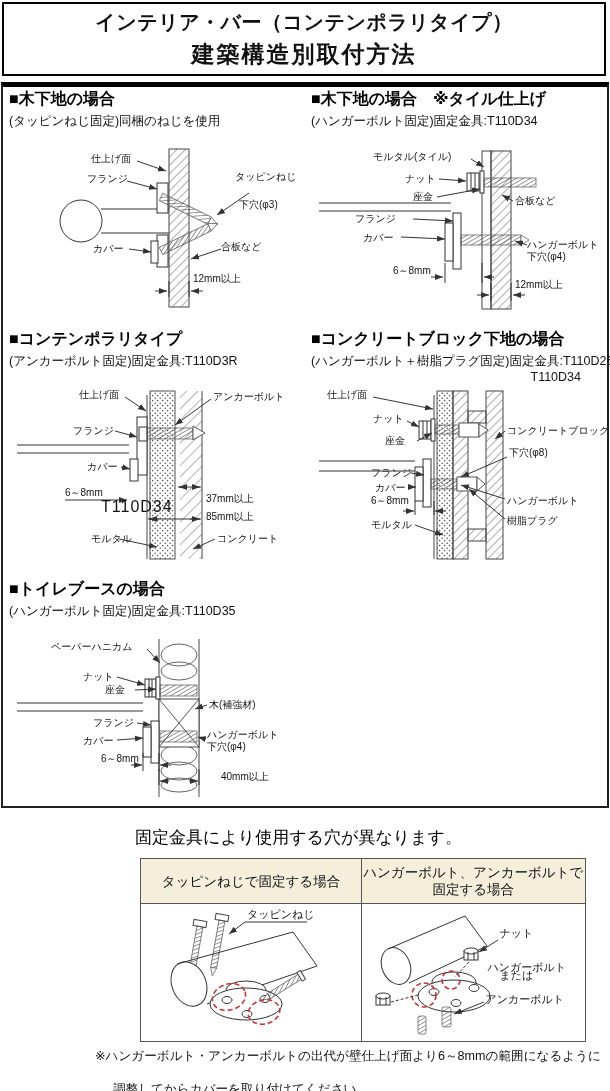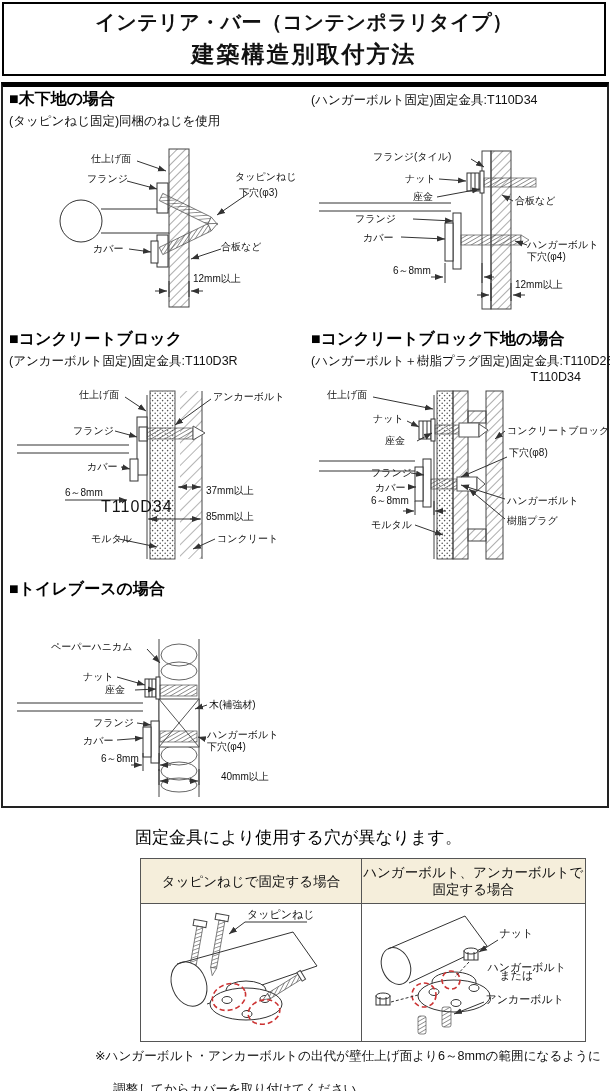--- a/index.html
+++ b/index.html
@@ -87,27 +87,28 @@
           <line x1="212" y1="102" x2="182" y2="112" stroke="#333" marker-end="url(#arr)"></line>
           <line x1="160" y1="134" x2="160" y2="150" stroke="#333"></line>
           <line x1="180" y1="134" x2="180" y2="150" stroke="#333"></line>
           <line x1="146" y1="144" x2="158" y2="144" stroke="#333" marker-end="url(#arr)"></line>
           <line x1="194" y1="144" x2="182" y2="144" stroke="#333" marker-end="url(#arr)"></line>
         </svg>
         <span class="lbl" style="left:82px;top:6px">仕上げ面</span>
         <span class="lbl" style="left:78px;top:26px">フランジ</span>
         <span class="lbl" style="left:84px;top:96px">カバー</span>
         <span class="lbl" style="left:226px;top:24px">タッピンねじ</span>
-        <span class="lbl" style="left:230px;top:40px">下穴(φ3)</span>
+        <span class="lbl" style="left:230px;top:52px">下穴(φ3)</span>
         <span class="lbl" style="left:212px;top:94px">合板など</span>
         <span class="lbl" style="left:184px;top:126px">12mm以上</span>
       </div>
     </div>
 
     <div class="sec" style="left:308px;top:2px;width:296px;height:236px">
+      <h2>■木下地の場合　※タイル仕上げ</h2>
       <p class="sub">(ハンガーボルト固定)固定金具:T110D34</p>
       <div class="diag" style="top:58px;width:294px;height:174px">
         <svg width="294" height="174">
           <rect x="171" y="4" width="9" height="158" fill="#fff" stroke="#444"></rect>
           <rect x="180" y="4" width="20" height="158" fill="url(#hatch)" stroke="#444"></rect>
           <rect x="156" y="26" width="12" height="18" fill="#fff" stroke="#333"></rect>
           <line x1="160" y1="26" x2="160" y2="44" stroke="#333"></line>
           <line x1="164" y1="26" x2="164" y2="44" stroke="#333"></line>
           <rect x="169" y="24" width="4" height="22" fill="#fff" stroke="#333"></rect>
           <rect x="173" y="31" width="52" height="9" fill="url(#thread)" stroke="#555" stroke-width="0.7"></rect>
@@ -126,35 +127,35 @@
           <line x1="216" y1="98" x2="204" y2="94" stroke="#333" marker-end="url(#arr)"></line>
           <line x1="134" y1="116" x2="134" y2="136" stroke="#333"></line>
           <line x1="171" y1="116" x2="171" y2="136" stroke="#333"></line>
           <line x1="120" y1="130" x2="132" y2="130" stroke="#333" marker-end="url(#arr)"></line>
           <line x1="183" y1="130" x2="173" y2="130" stroke="#333" marker-end="url(#arr)"></line>
           <line x1="180" y1="136" x2="180" y2="154" stroke="#333"></line>
           <line x1="200" y1="136" x2="200" y2="154" stroke="#333"></line>
           <line x1="166" y1="148" x2="178" y2="148" stroke="#333" marker-end="url(#arr)"></line>
           <line x1="214" y1="148" x2="202" y2="148" stroke="#333" marker-end="url(#arr)"></line>
         </svg>
-        <span class="lbl" style="left:62px;top:4px">フランジ(タイル)</span>
+        <span class="lbl" style="left:62px;top:4px">モルタル(タイル)</span>
         <span class="lbl" style="left:94px;top:26px">ナット</span>
         <span class="lbl" style="left:102px;top:44px">座金</span>
         <span class="lbl" style="left:204px;top:48px">合板など</span>
         <span class="lbl" style="left:44px;top:66px">フランジ</span>
         <span class="lbl" style="left:52px;top:85px">カバー</span>
         <span class="lbl" style="left:216px;top:92px">ハンガーボルト</span>
         <span class="lbl" style="left:216px;top:104px">下穴(φ4)</span>
         <span class="lbl" style="left:82px;top:118px">6～8mm</span>
         <span class="lbl" style="left:204px;top:132px">12mm以上</span>
       </div>
     </div>
 
     <div class="sec" style="left:6px;top:242px;width:298px;height:250px">
-      <h2>■コンクリートブロック</h2>
+      <h2>■コンテンポラリタイプ</h2>
       <p class="sub">(アンカーボルト固定)固定金具:T110D3R</p>
       <div class="diag" style="top:58px;width:298px;height:190px">
         <svg width="298" height="190">
           <line x1="138" y1="8" x2="138" y2="172" stroke="#444"></line>
           <rect x="141" y="4" width="25" height="168" fill="url(#dots)" stroke="#555"></rect>
           <rect x="171" y="4" width="22" height="168" fill="url(#hatch2)"></rect>
           <line x1="193" y1="4" x2="193" y2="172" stroke="#444"></line>
           <line x1="8" y1="58" x2="120" y2="58" stroke="#333"></line>
           <line x1="8" y1="66" x2="120" y2="66" stroke="#333"></line>
           <rect x="128" y="30" width="10" height="58" fill="#fff" stroke="#333"></rect>
@@ -173,21 +174,21 @@
           <line x1="150" y1="132" x2="140" y2="132" stroke="#333" marker-end="url(#arr)"></line>
           <line x1="181" y1="132" x2="191" y2="132" stroke="#333" marker-end="url(#arr)"></line>
           <line x1="56" y1="113" x2="118" y2="113" stroke="#333" marker-end="url(#arr)"></line>
           <line x1="110" y1="152" x2="148" y2="160" stroke="#333" marker-end="url(#arr)"></line>
           <line x1="206" y1="152" x2="184" y2="162" stroke="#333" marker-end="url(#arr)"></line>
         </svg>
         <span class="lbl" style="left:70px;top:2px">仕上げ面</span>
         <span class="lbl" style="left:204px;top:4px">アンカーボルト</span>
         <span class="lbl" style="left:64px;top:38px">フランジ</span>
         <span class="lbl" style="left:78px;top:74px">カバー</span>
-        <span class="lbl" style="left:197px;top:98px">37mm以上</span>
+        <span class="lbl" style="left:197px;top:106px">37mm以上</span>
         <span class="lbl" style="left:56px;top:100px">6～8mm</span>
         <span class="lbl big" style="left:92px;top:114px">T110D34</span>
         <span class="lbl" style="left:197px;top:124px">85mm以上</span>
         <span class="lbl" style="left:82px;top:146px">モルタル</span>
         <span class="lbl" style="left:208px;top:146px">コンクリート</span>
       </div>
     </div>
 
     <div class="sec" style="left:308px;top:242px;width:296px;height:250px">
       <h2>■コンクリートブロック下地の場合</h2>
@@ -239,20 +240,21 @@
         <span class="lbl" style="left:64px;top:95px">カバー</span>
         <span class="lbl" style="left:60px;top:108px">6～8mm</span>
         <span class="lbl" style="left:196px;top:108px">ハンガーボルト</span>
         <span class="lbl" style="left:60px;top:132px">モルタル</span>
         <span class="lbl" style="left:196px;top:128px">樹脂プラグ</span>
       </div>
     </div>
 
     <div class="sec" style="left:6px;top:492px;width:298px;height:224px">
       <h2>■トイレブースの場合</h2>
+      <p class="sub">(ハンガーボルト固定)固定金具:T110D35</p>
       <div class="diag" style="top:56px;width:298px;height:166px">
         <svg width="298" height="166">
           <line x1="150" y1="4" x2="150" y2="162" stroke="#444"></line>
           <line x1="190" y1="4" x2="190" y2="162" stroke="#444"></line>
           <ellipse cx="170" cy="20" rx="18" ry="11" fill="none" stroke="#666"></ellipse>
           <ellipse cx="170" cy="36" rx="18" ry="9" fill="none" stroke="#666"></ellipse>
           <ellipse cx="170" cy="120" rx="18" ry="10" fill="none" stroke="#666"></ellipse>
           <ellipse cx="170" cy="136" rx="18" ry="9" fill="none" stroke="#666"></ellipse>
           <ellipse cx="170" cy="150" rx="18" ry="7" fill="none" stroke="#666"></ellipse>
           <rect x="150" y="64" width="40" height="48" fill="#fff" stroke="#444"></rect>

